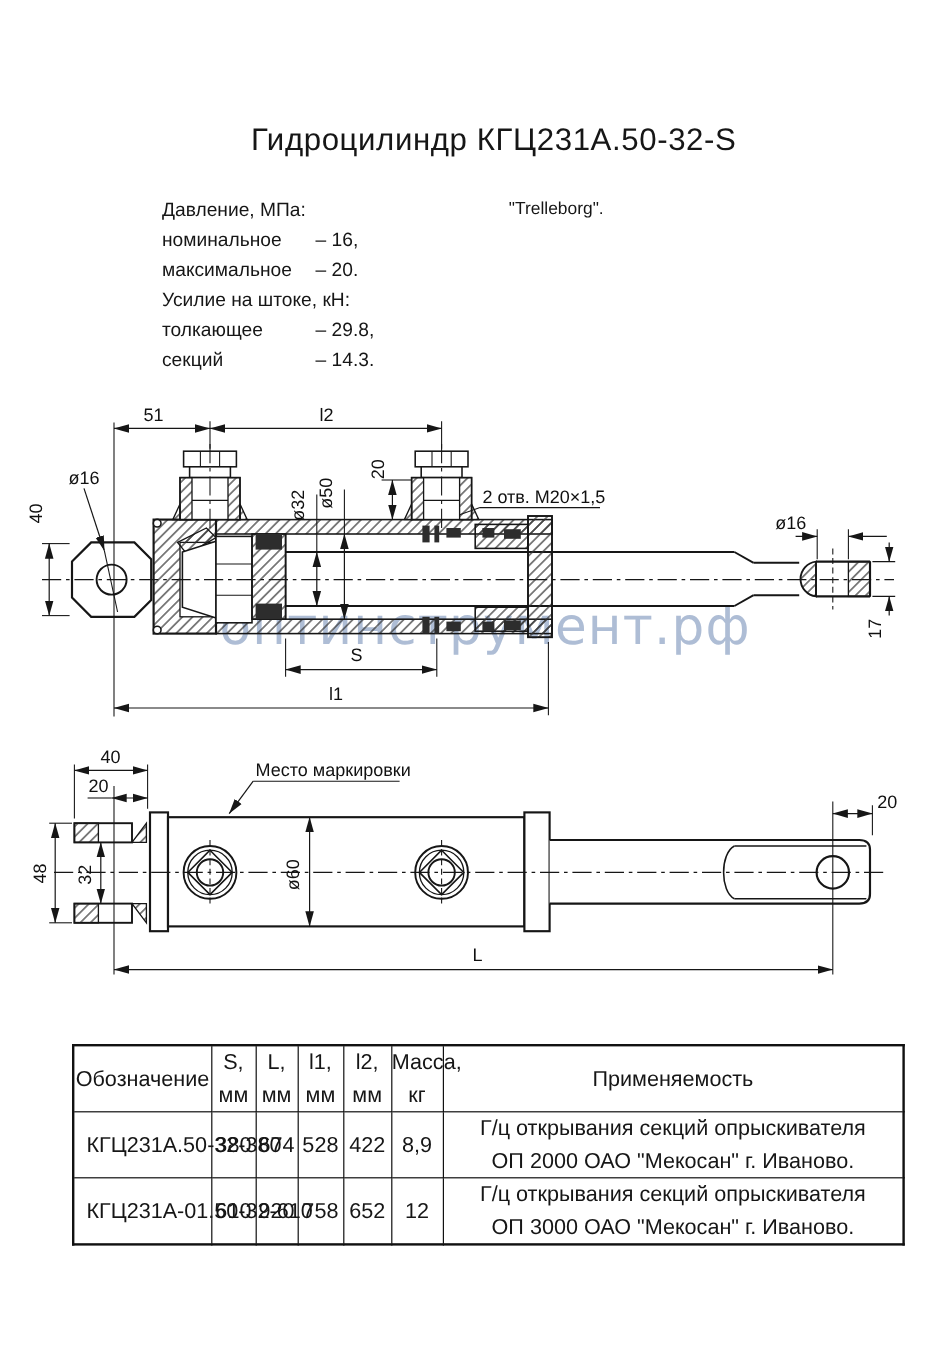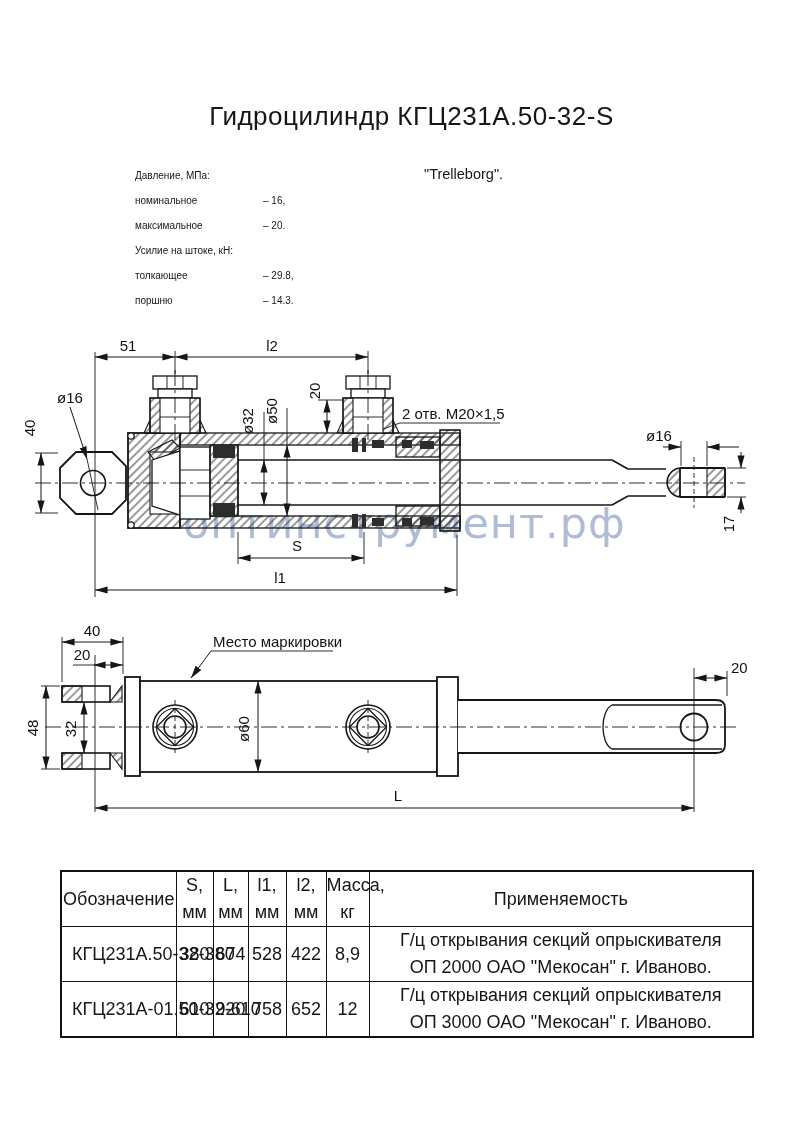--- a/index.html
+++ b/index.html
@@ -1,21 +1,21 @@
 <!DOCTYPE html>
 <html><head>
 <meta charset="utf-8">
 <style>
   html,body{margin:0;padding:0}
   body{width:793px;height:1123px;background:#ffffff;position:relative;overflow:hidden;
        font-family:"Liberation Sans",sans-serif;color:#161616}
   .abs{position:absolute}
   #title{left:15px;top:101px;width:100%;text-align:center;font-size:26px;letter-spacing:.5px;white-space:nowrap}
   
-  #specs{left:135px;top:163px;font-size:10px;line-height:25px;white-space:nowrap}
+  #specs{left:135px;top:163px;font-size:16px;line-height:25px;white-space:nowrap}
   .srow{position:relative;height:25px}
   .sval{position:absolute;left:128px;top:0}
   
   #notes{left:424px;top:163px;font-size:14.5px;line-height:23.5px;white-space:nowrap}
   
   #wm{left:183px;top:498px;font-family:"DejaVu Sans",sans-serif;font-size:43px;
       color:rgba(154,173,203,.8);letter-spacing:1px;white-space:nowrap}
   
   #draw{left:0;top:0}
   .cl{stroke:#161616;stroke-width:.9;stroke-dasharray:16 4 3 4;fill:none}
@@ -46,21 +46,21 @@
 <body>
 
 <div class="abs" id="title">Гидроцилиндр КГЦ231А.50-32-S</div>
 
 <div class="abs" id="specs">
   <div class="srow"><span>Давление, МПа:</span></div>
   <div class="srow"><span>номинальное</span><span class="sval">– 16,</span></div>
   <div class="srow"><span>максимальное</span><span class="sval">– 20.</span></div>
   <div class="srow"><span>Усилие на штоке, кН:</span></div>
   <div class="srow"><span>толкающее</span><span class="sval">– 29.8,</span></div>
-  <div class="srow"><span>поршню</span><span class="sval">– 14.3.</span></div>
+  <div class="srow"><span>секций</span><span class="sval">– 14.3.</span></div>
 </div>
 
 <div class="abs" id="notes">
   <div>"Trelleborg".</div>
 </div>
 
 <div class="abs" id="wm">оптинструмент.рф</div>
 
 <svg id="draw" class="abs" width="793" height="1123" viewBox="0 0 793 1123">
   <defs>

